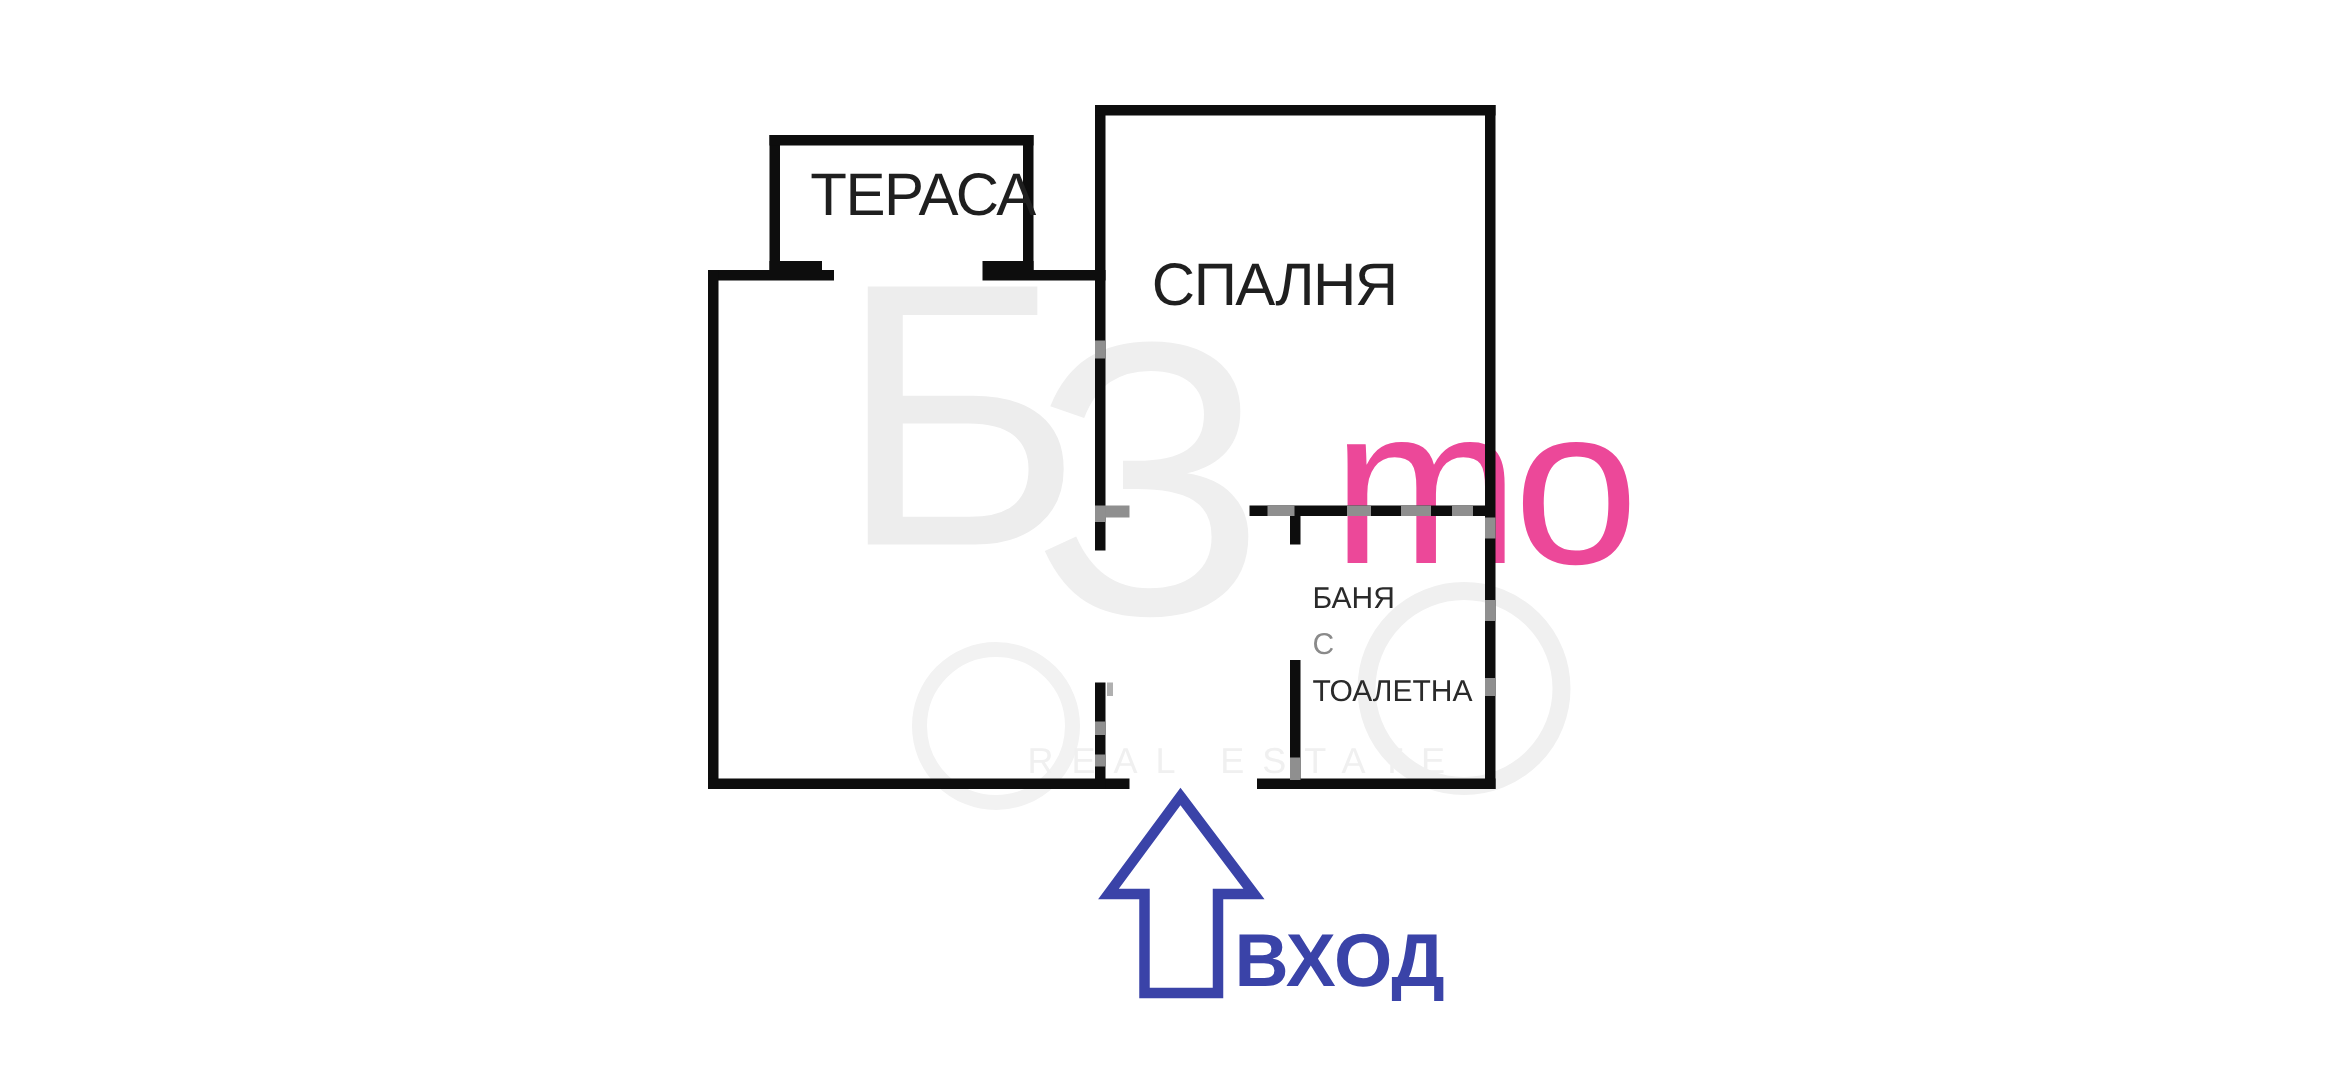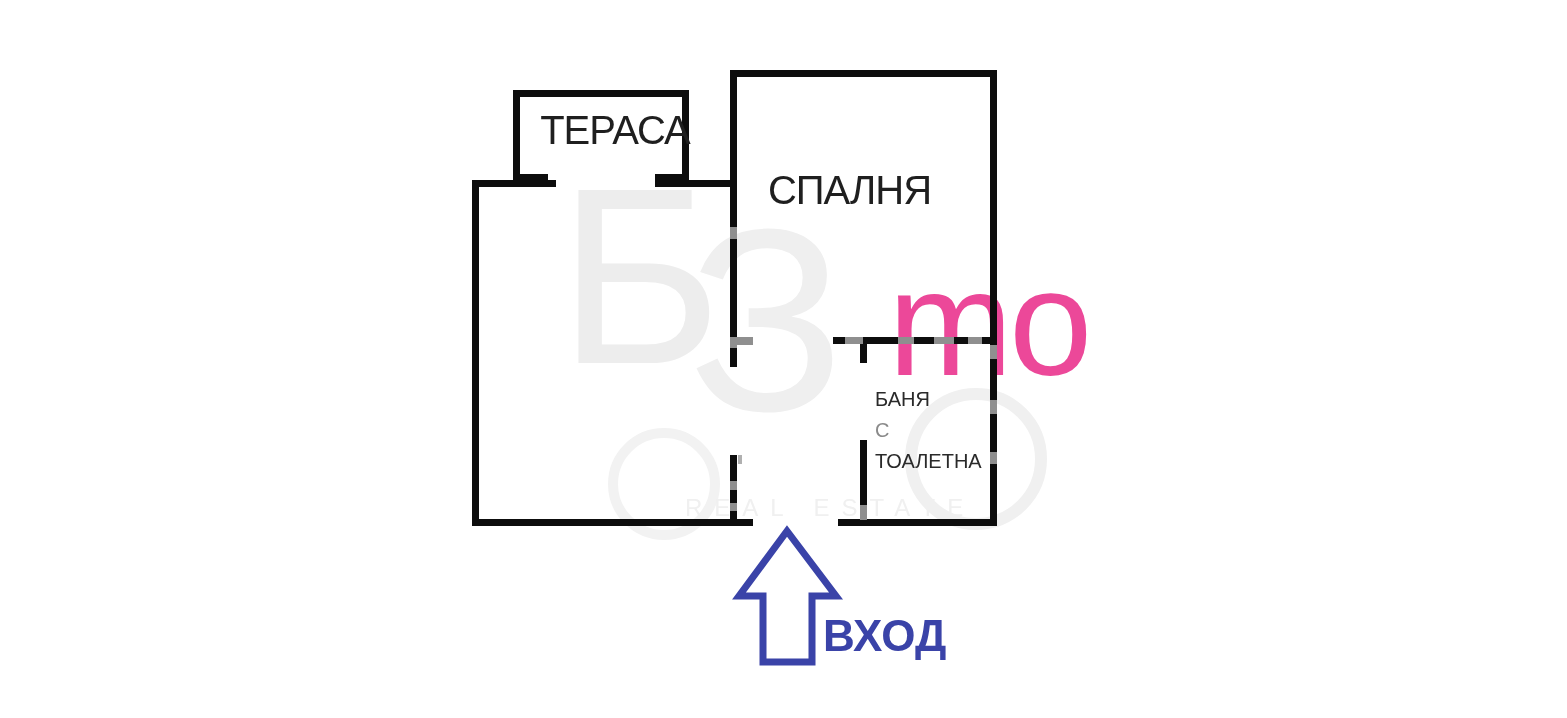--- a/index.html
+++ b/index.html
@@ -24,21 +24,21 @@
   .lbl{position:absolute;z-index:4;color:#1f1f1f;white-space:nowrap;}
   .lbl-terrace{left:513px;top:108px;width:204px;text-align:center;font-size:40px;letter-spacing:-1px;}
   .lbl-bedroom{left:737px;top:168px;width:225px;text-align:center;font-size:40px;letter-spacing:-1px;}
   .lbl-living{left:500px;top:258px;font-size:30px;line-height:38px;letter-spacing:-0.5px;color:#222222;}
   .lbl-hallway{left:752px;top:392px;font-size:26px;line-height:30px;color:#4a4a4a;}
   .lbl-hallway .l2{color:#6f6f6f;}
   .lbl-bathroom{left:875px;top:384px;font-size:20px;line-height:31px;color:#2a2a2a;}
   .lbl-bathroom .l2{color:#8a8a8a;}
   
   .entrance-arrow{position:absolute;left:725px;top:515px;z-index:4;}
-  .lbl-entrance{left:823px;top:611px;font-size:44px;font-weight:700;color:#3A43A8;letter-spacing:0px;z-index:4;}
+  .lbl-entrance{left:823px;top:611px;font-size:50px;font-weight:700;color:#3A43A8;letter-spacing:0px;z-index:4;}
 </style>
 </head>
 <body>
 
 <div class="canvas">
 
   <div class="wm wm-glyph-left">Б</div>
   <div class="wm wm-glyph-mid">З</div>
   <div class="wm wm-glyph-right">mo</div>
   <div class="wm-ring wm-ring1"></div>

